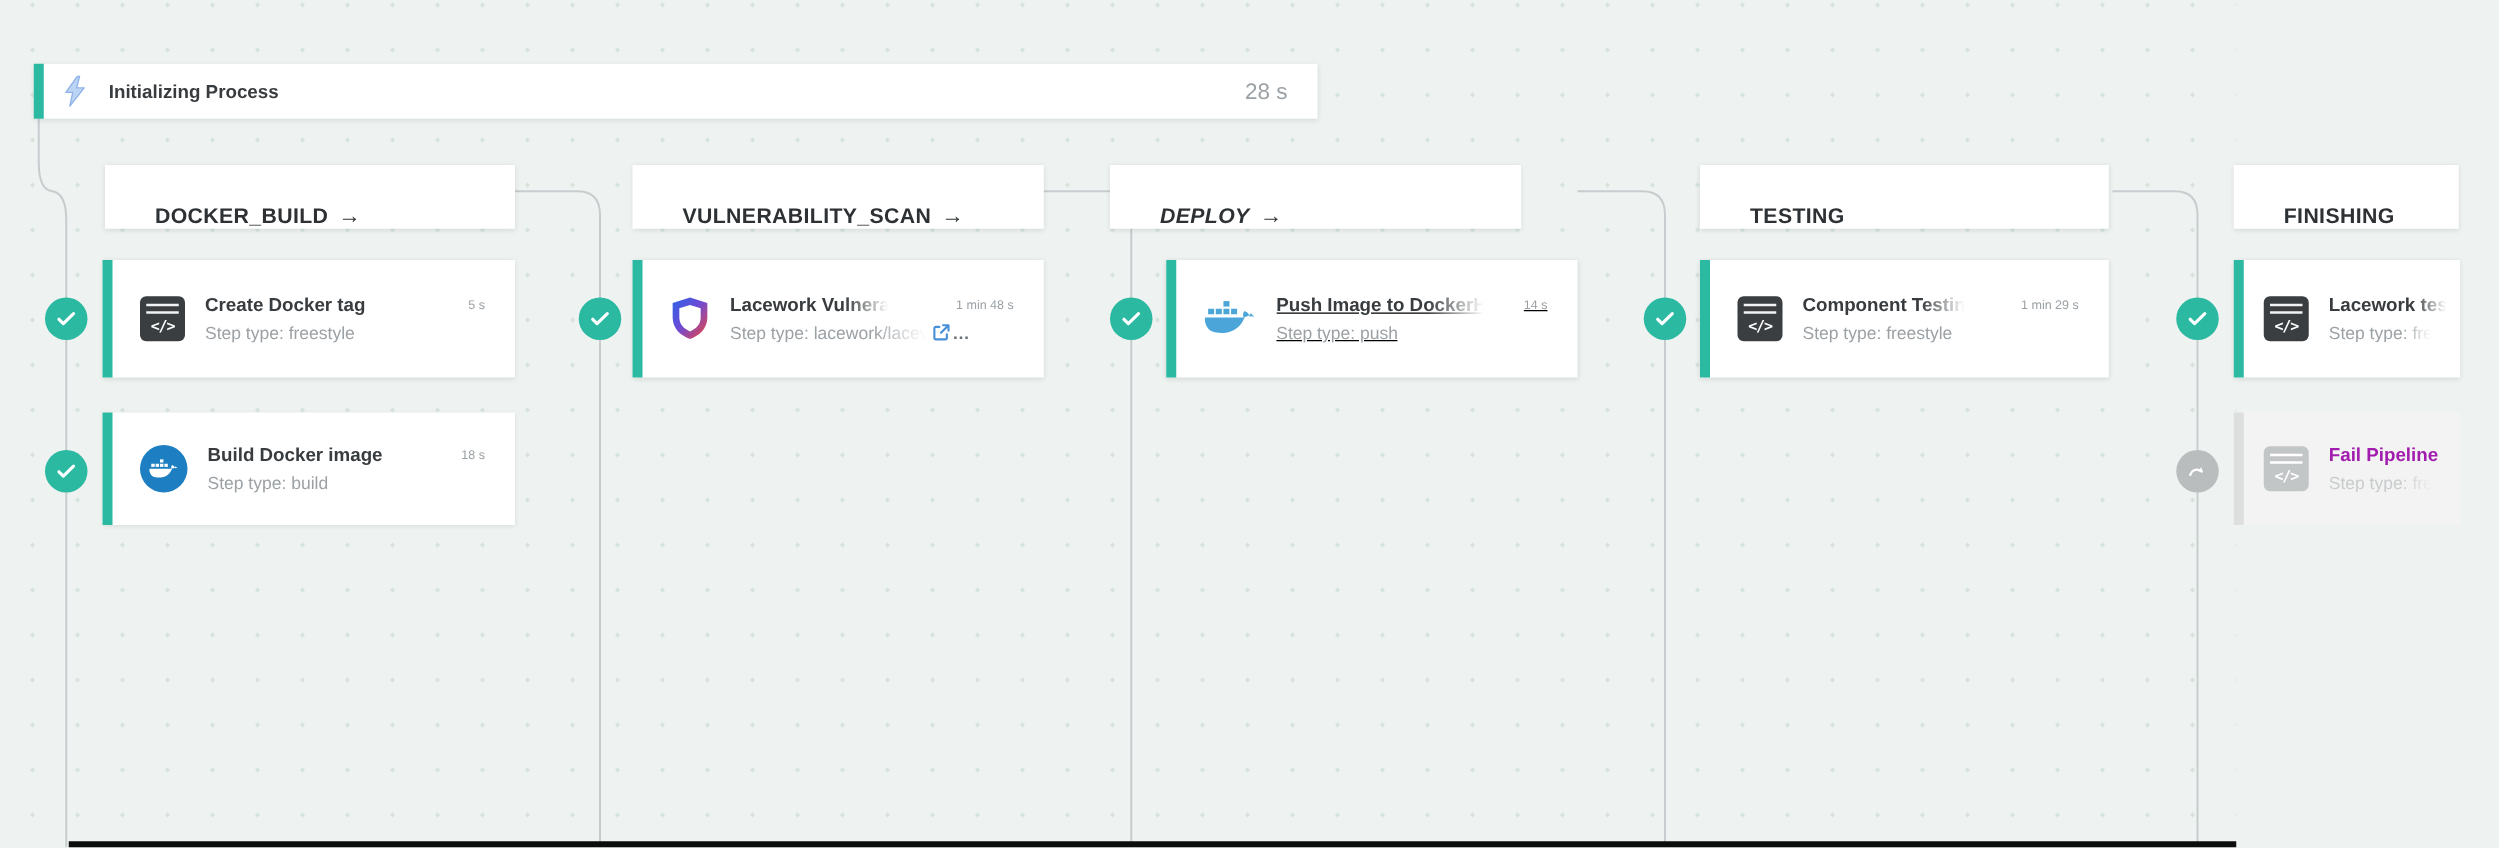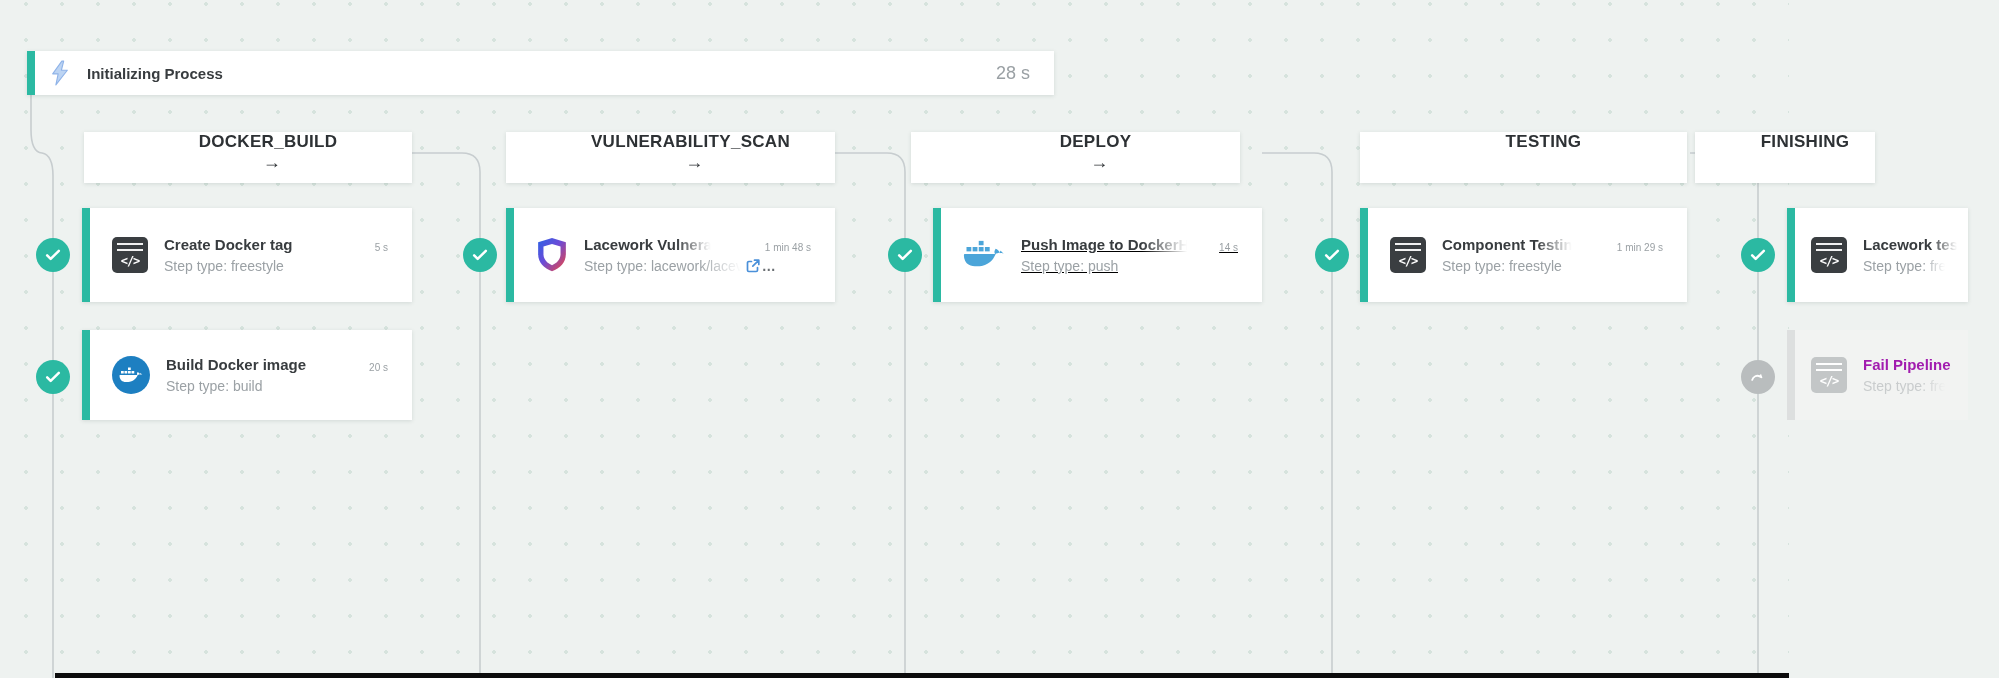--- a/index.html
+++ b/index.html
@@ -26,30 +26,30 @@
     display:flex; align-items:center; padding:0 24px 0 14px;
   }
   .init-bar .bolt { width:22px; height:26px; margin-right:16px; flex:none; }
   .init-title { font-size:15px; font-weight:700; color:#383c3f; }
   .init-duration { margin-left:auto; font-size:18px; color:#9aa0a4; }
 
   
   .stage-header {
     position:absolute; top:132px; height:51px; background:#fff; z-index:2;
     box-shadow:0 1px 4px rgba(45,70,62,.14);
-    display:flex; align-items:center; padding-left:40px;
+    display:flex; align-items:flex-end; padding-left:40px;
     font-size:17px; font-weight:700; color:#2d3134; letter-spacing:.3px;
-    white-space:nowrap; overflow:hidden;flex-direction:column;
+    white-space:nowrap; overflow:hidden;
   }
   .stage-header .arrow { font-weight:400; margin-left:8px; font-size:18px; }
   .hx1 { left:84px;  width:328px; }
   .hx2 { left:506px; width:329px; }
-  .hx3 { left:911px; width:329px; }
+  .hx3 { left:888px; width:329px;font-style:italic; }
   .hx4 { left:1360px; width:327px; }
-  .hx5 { left:1695px; width:180px; }
+  .hx5 { left:1787px; width:180px; }
 
   
   .step-card {
     position:absolute; background:#fff; border-left:8px solid #2bb9a2; z-index:2;
     box-shadow:0 1px 4px rgba(45,70,62,.14);
     display:flex; align-items:center; padding:0 24px 0 22px;
   }
   .row1 { top:208px; height:94px; }
   .row2 { top:330px; height:90px; }
   .cx1 { left:82px;  width:330px; }
@@ -69,21 +69,21 @@
     font-size:12px; font-weight:700; letter-spacing:-1px; margin-bottom:5px; }
   .icon-docker-circle {
     width:38px; height:38px; border-radius:50%; background:#1d7fc1;
     display:flex; align-items:center; justify-content:center; color:#fff;
   }
   .icon-docker-circle svg { width:24px; }
   .icon-push { color:#4ba5d9; width:42px; display:flex; }
   .icon-shield { width:32px; display:flex; }
 
   .step-text { flex:1; min-width:0; }
-  .title-row { display:flex; align-items:flex-end; }
+  .title-row { display:flex; align-items:center; }
   .step-title {
     font-size:15px; font-weight:700; color:#383c3f; white-space:nowrap;
     overflow:hidden; flex:0 1 auto;
   }
   .faded {
     -webkit-mask-image:linear-gradient(90deg,#000 72%, transparent 99%);
     mask-image:linear-gradient(90deg,#000 72%, transparent 99%);
   }
   .step-duration { margin-left:auto; padding-left:8px; font-size:10px;
     color:#9aa0a4; white-space:nowrap; flex:none; }
@@ -175,21 +175,21 @@
           <rect x="4" y="8" width="5.5" height="5"></rect>
         <rect x="11" y="8" width="5.5" height="5"></rect>
           <rect x="18" y="8" width="5.5" height="5"></rect>
         <rect x="25" y="8" width="5.5" height="5"></rect>
         <path d="M46.5 15.6c-1.3-.9-3-1-4.4-.4-.5-2.2-2-4-4-4.8l-.8-.3-.5.7c-.7 1-1 2.3-.8 3.5.1.6.3 1.2.6 1.7H2c-.6 0-1 .4-1 1 0 2.3.4 4.5 1.4 6.6 1 2.1 2.5 3.7 4.4 4.7 2.2 1.1 5.7 1.8 9.5 1.8 1.7 0 3.5-.2 5.2-.5 2.4-.4 4.8-1.3 6.9-2.6 1.8-1 3.4-2.4 4.7-3.9 2.2-2.5 3.5-5.3 4.5-7.8h.4c2 0 3.2-.8 3.9-1.5.3-.3.5-.6.7-.9l.3-.6-.4-.7z"></path>
       </svg>
     </span>
     <div class="step-text">
       <div class="title-row">
         <span class="step-title">Build Docker image</span>
-        <span class="step-duration">20 s</span>
+        <span class="step-duration">18 s</span>
       </div>
       <div class="subtitle-row">
         <span class="step-subtitle">Step type: build</span>
       </div>
     </div>
   </div>
 
   <div class="step-card row1 cx2">
     <span class="step-icon icon-shield">
       <svg viewBox="0 0 30 34">

